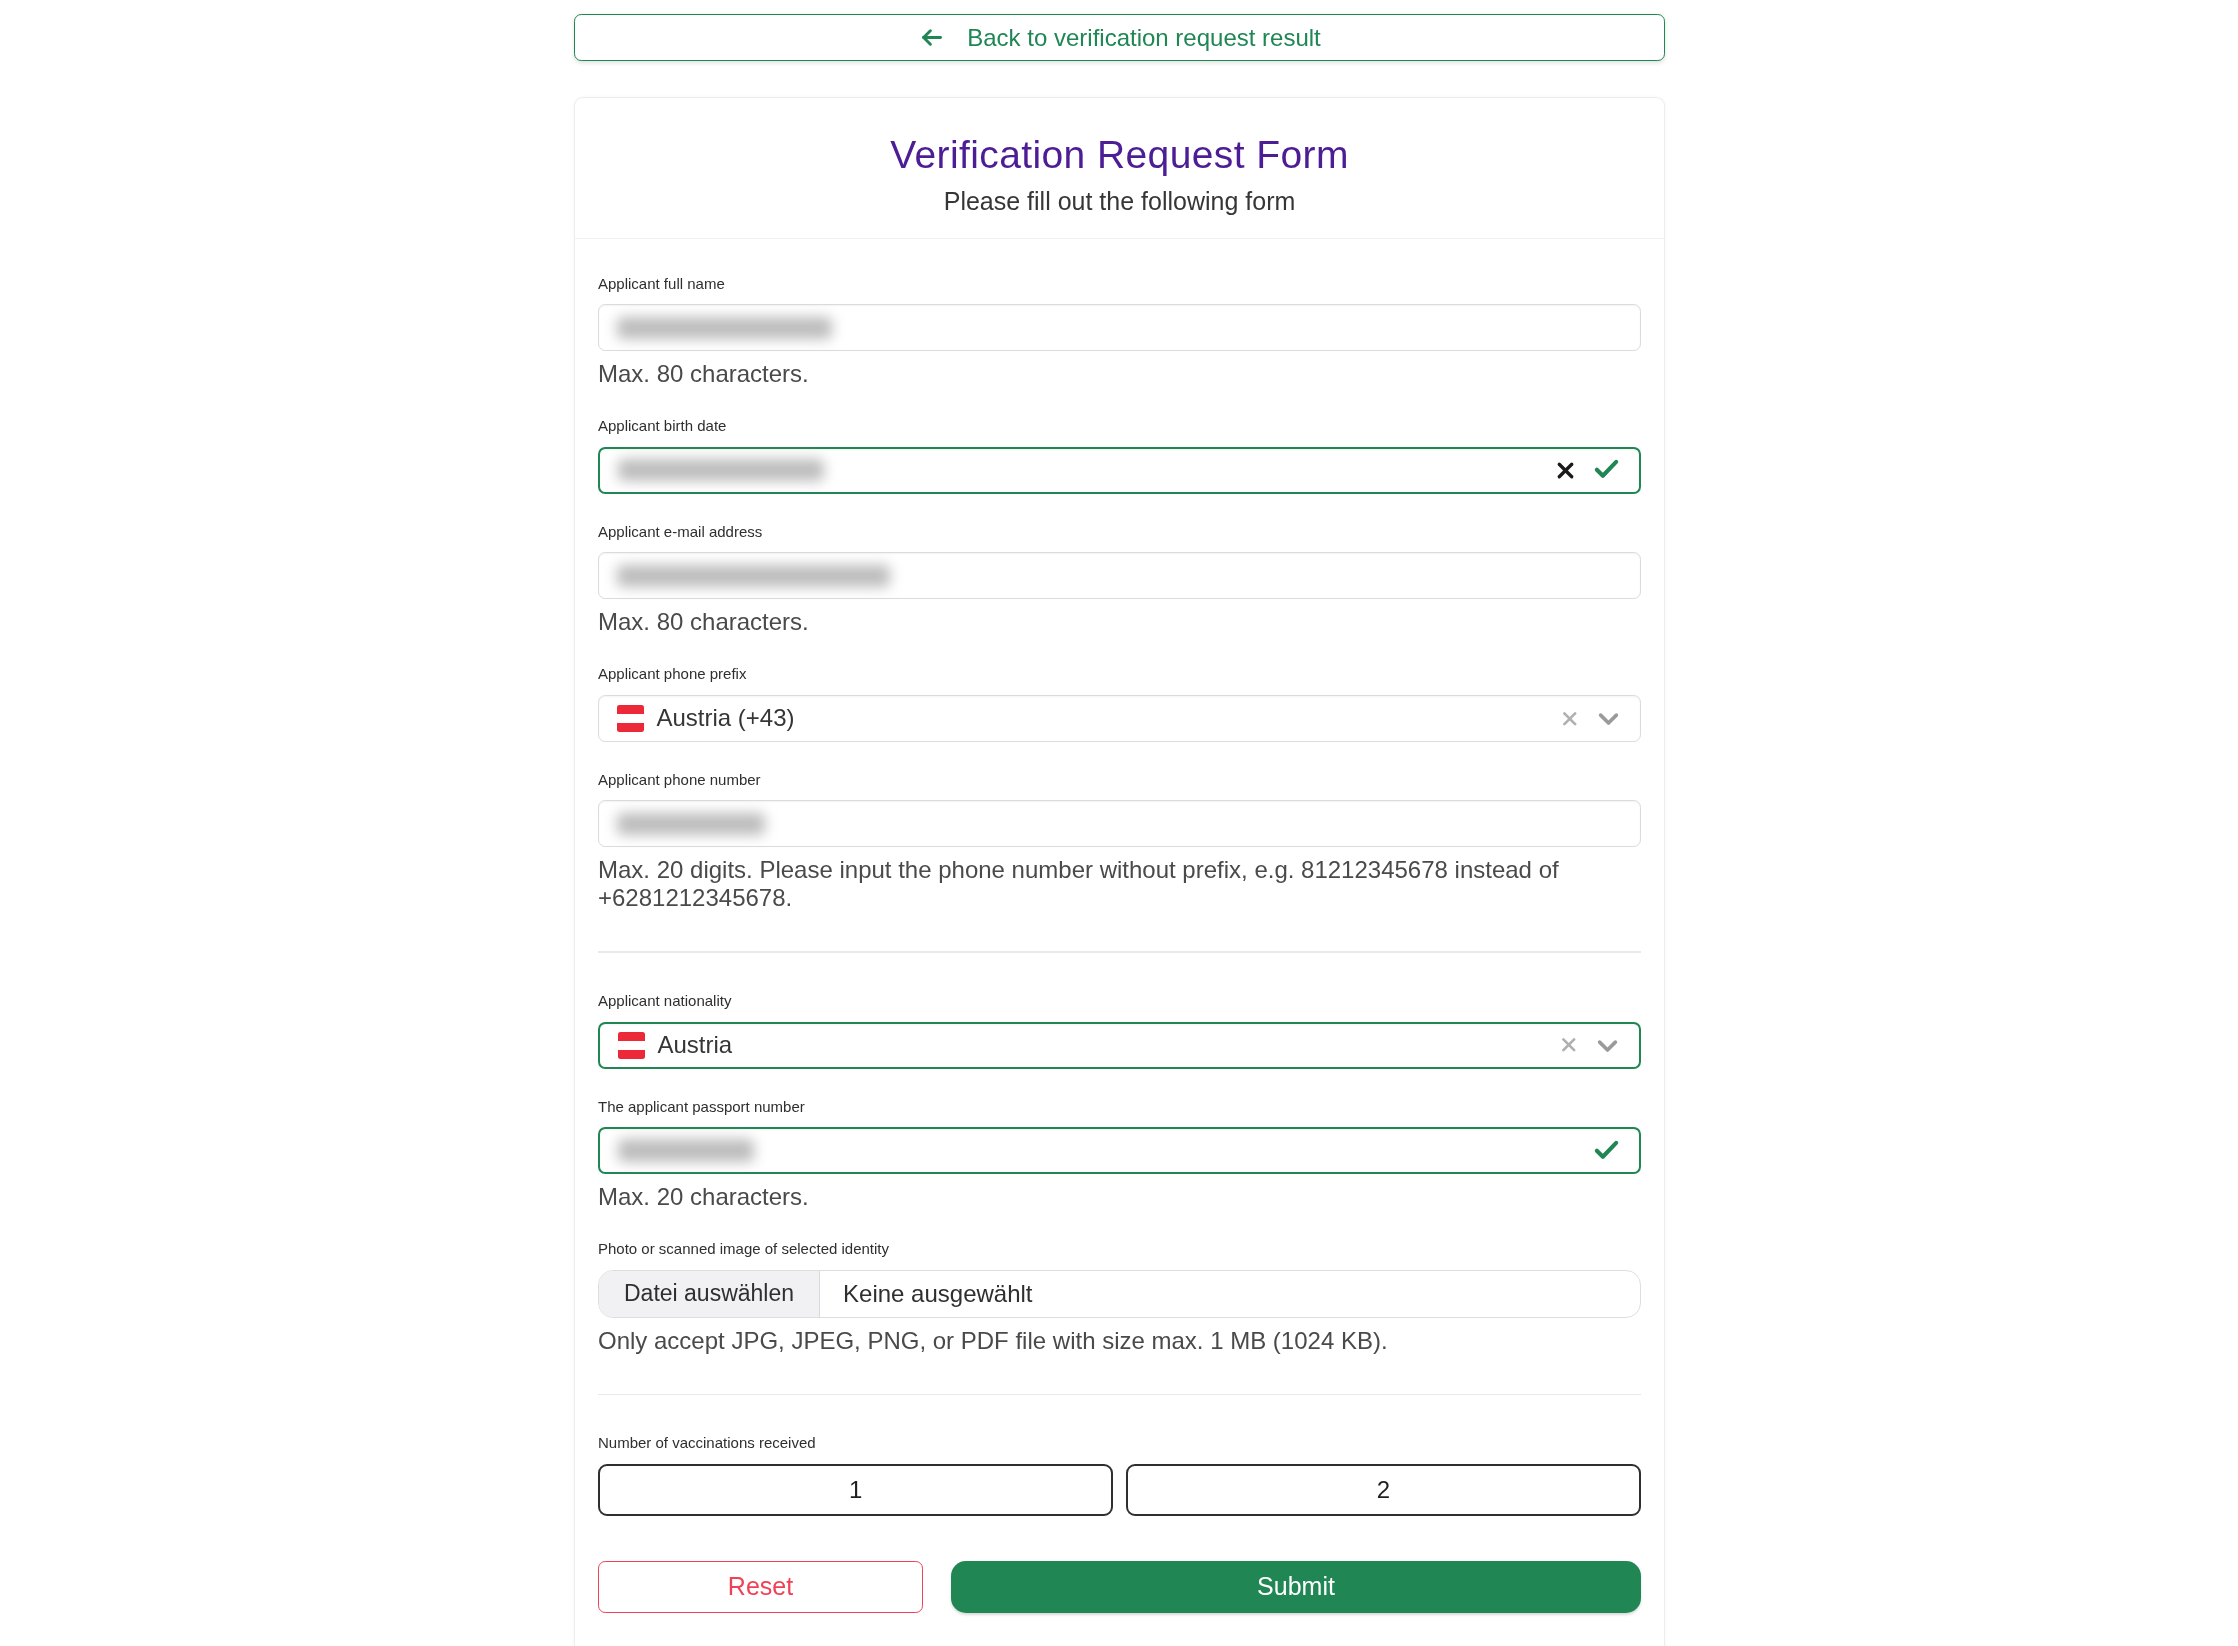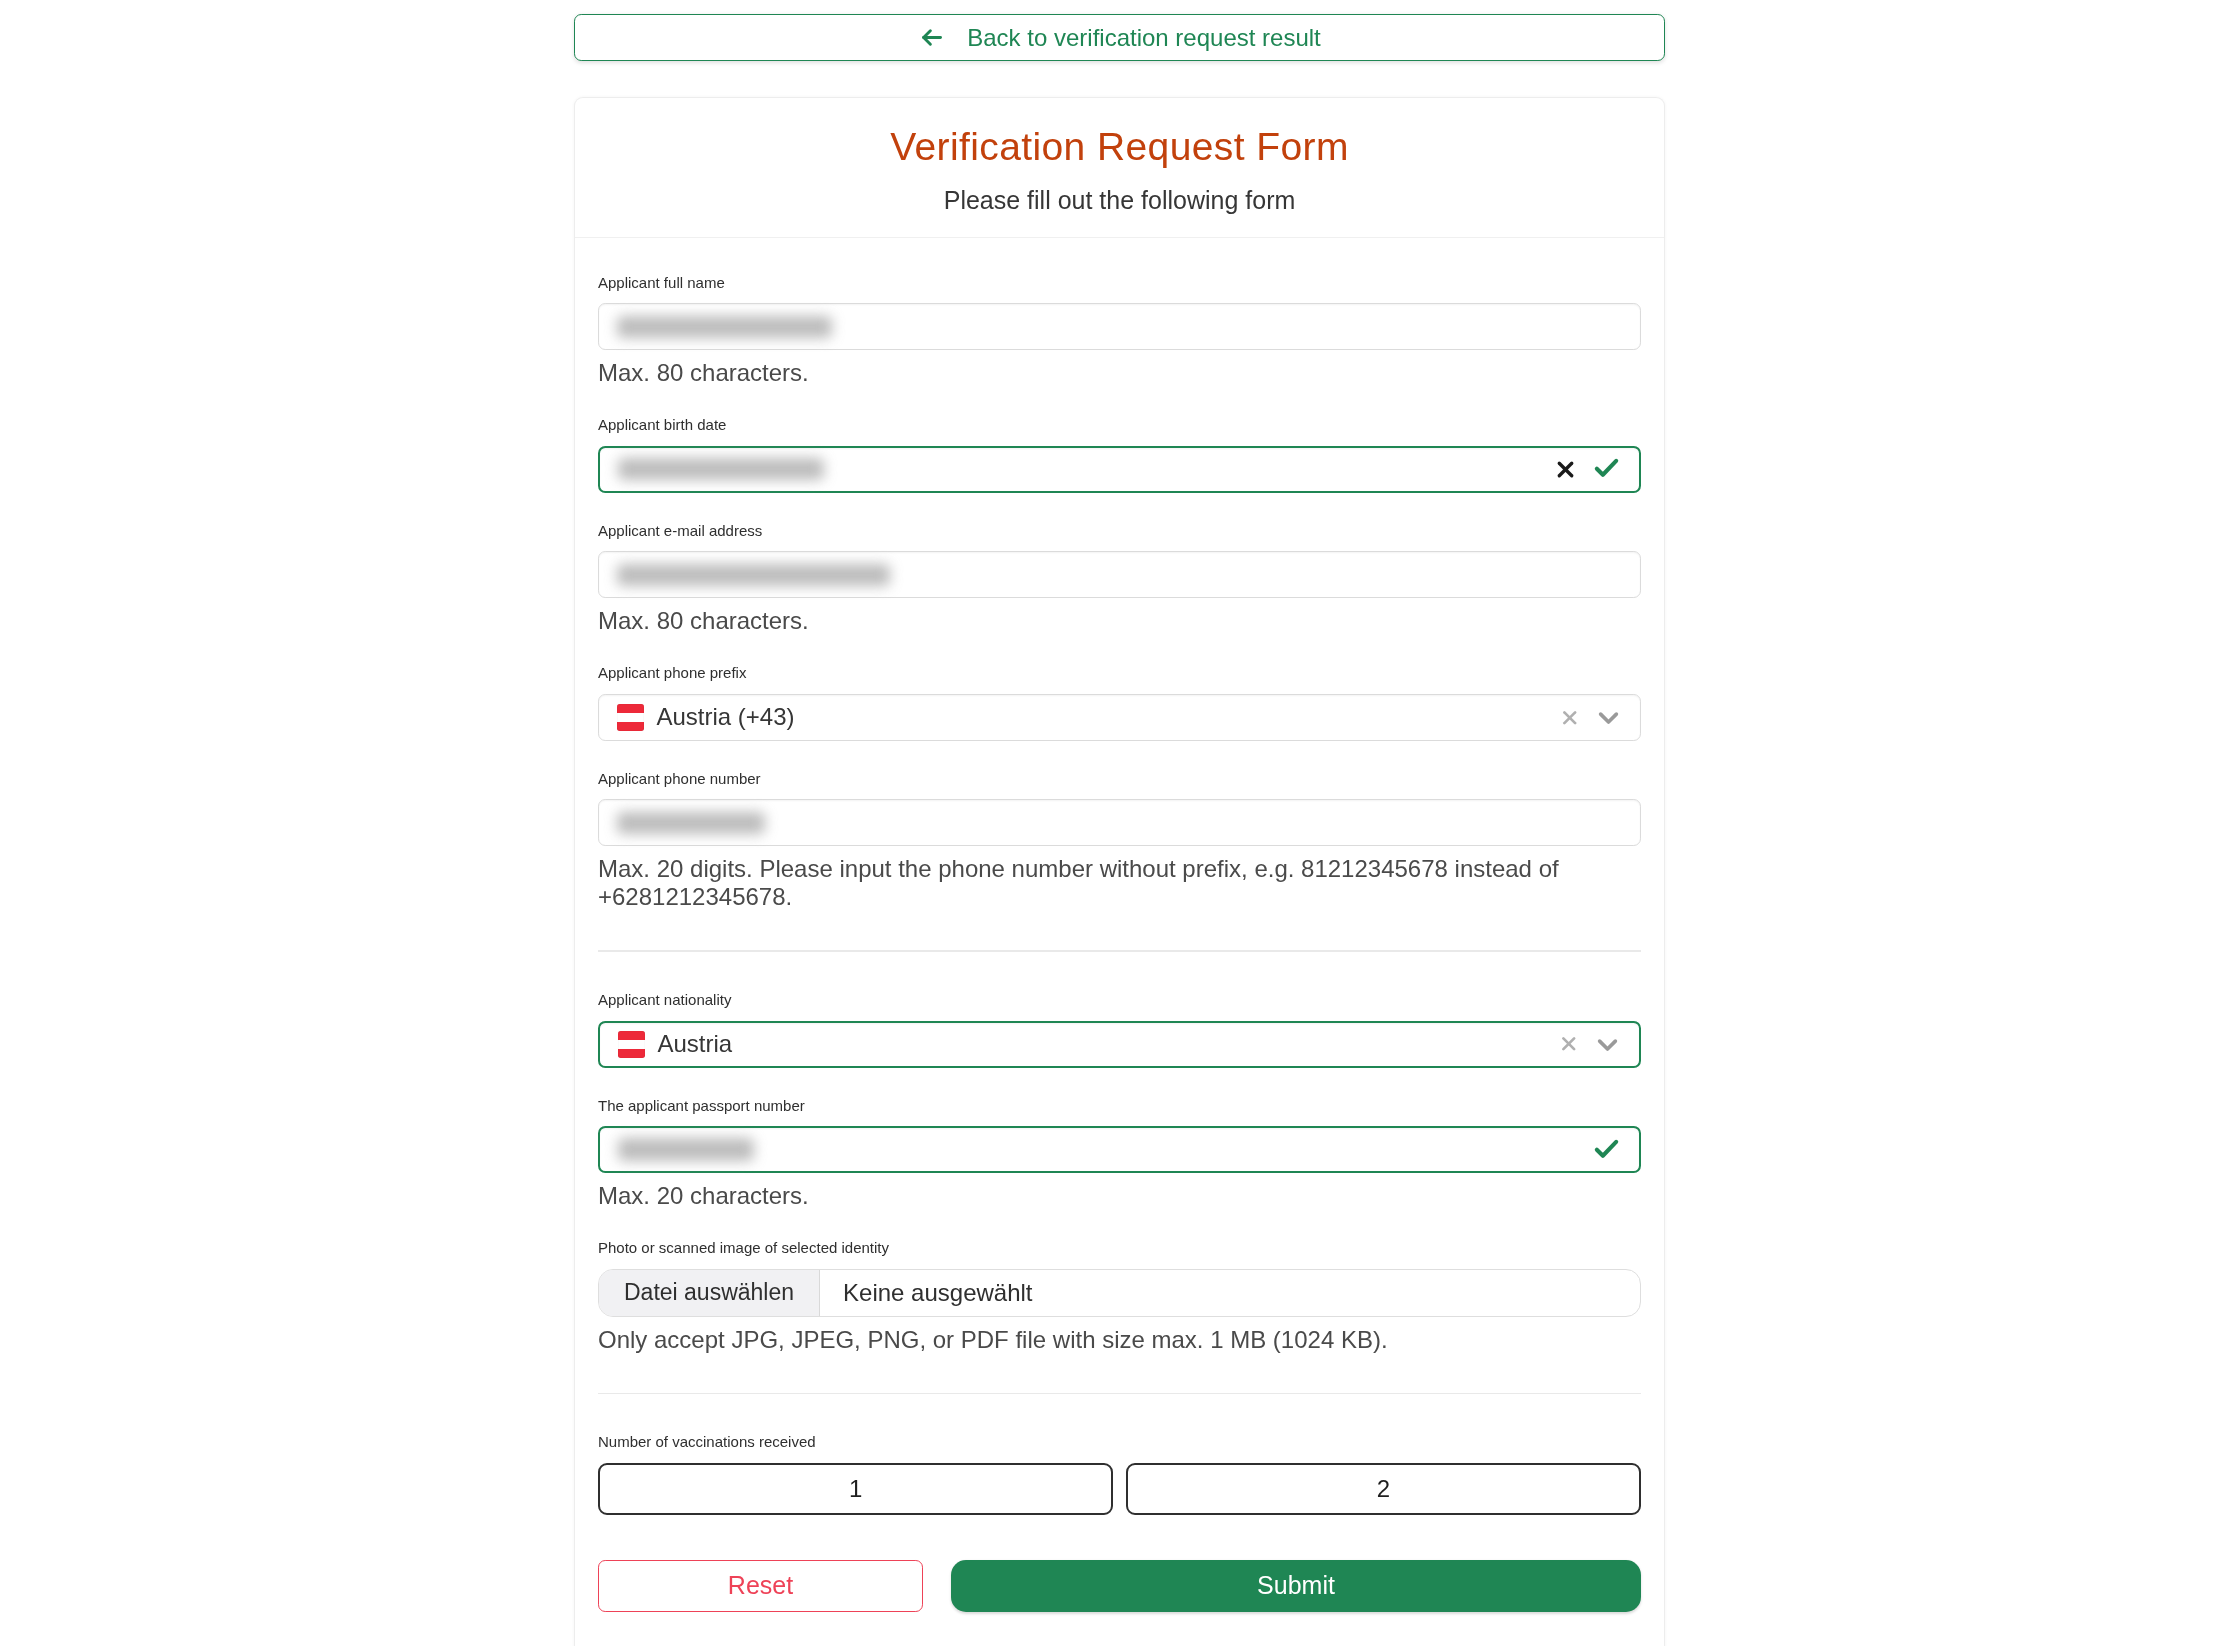--- a/index.html
+++ b/index.html
@@ -24,22 +24,22 @@
   .back-btn svg { display:block; }
 
   
   .card {
     margin-top:36px; height:1576px;
     background:#fff; border:0.9px solid #ededed; border-bottom:none;
     border-radius:9px 9px 0 0;
     box-shadow:0 0.9px 3.6px rgba(0,0,0,.05);
   }
   .card-header { text-align:center; padding:27px 18px 21.5px; border-bottom:1.8px solid #f0f0f0; }
-  .title   { margin:0; font-size:39px; font-weight:500; color:#c2410c; letter-spacing:0.4px; }
-  .subtitle{ margin:17px 0 0; font-size:25px; font-weight:400; color:#363636; }
+  .title   { margin:8px; font-size:39px; font-weight:500; color:#4c1d95; letter-spacing:0.4px; }
+  .subtitle{ margin:10px 0 0; font-size:25px; font-weight:400; color:#363636; }
   .card-body { padding:36px 23px 0; }
 
   
   .field { margin-bottom:29px; }
   .label { display:block; font-size:15px; color:#2f2f2f; margin-bottom:12.5px; }
   .inputbox {
     height:47px; border:0.9px solid #dbdbdb; border-radius:7.2px; background:#fff;
     display:flex; align-items:center; padding:0 18px;
     box-shadow:inset 0 0.9px 1.8px rgba(0,0,0,.05); cursor:text;
   }

